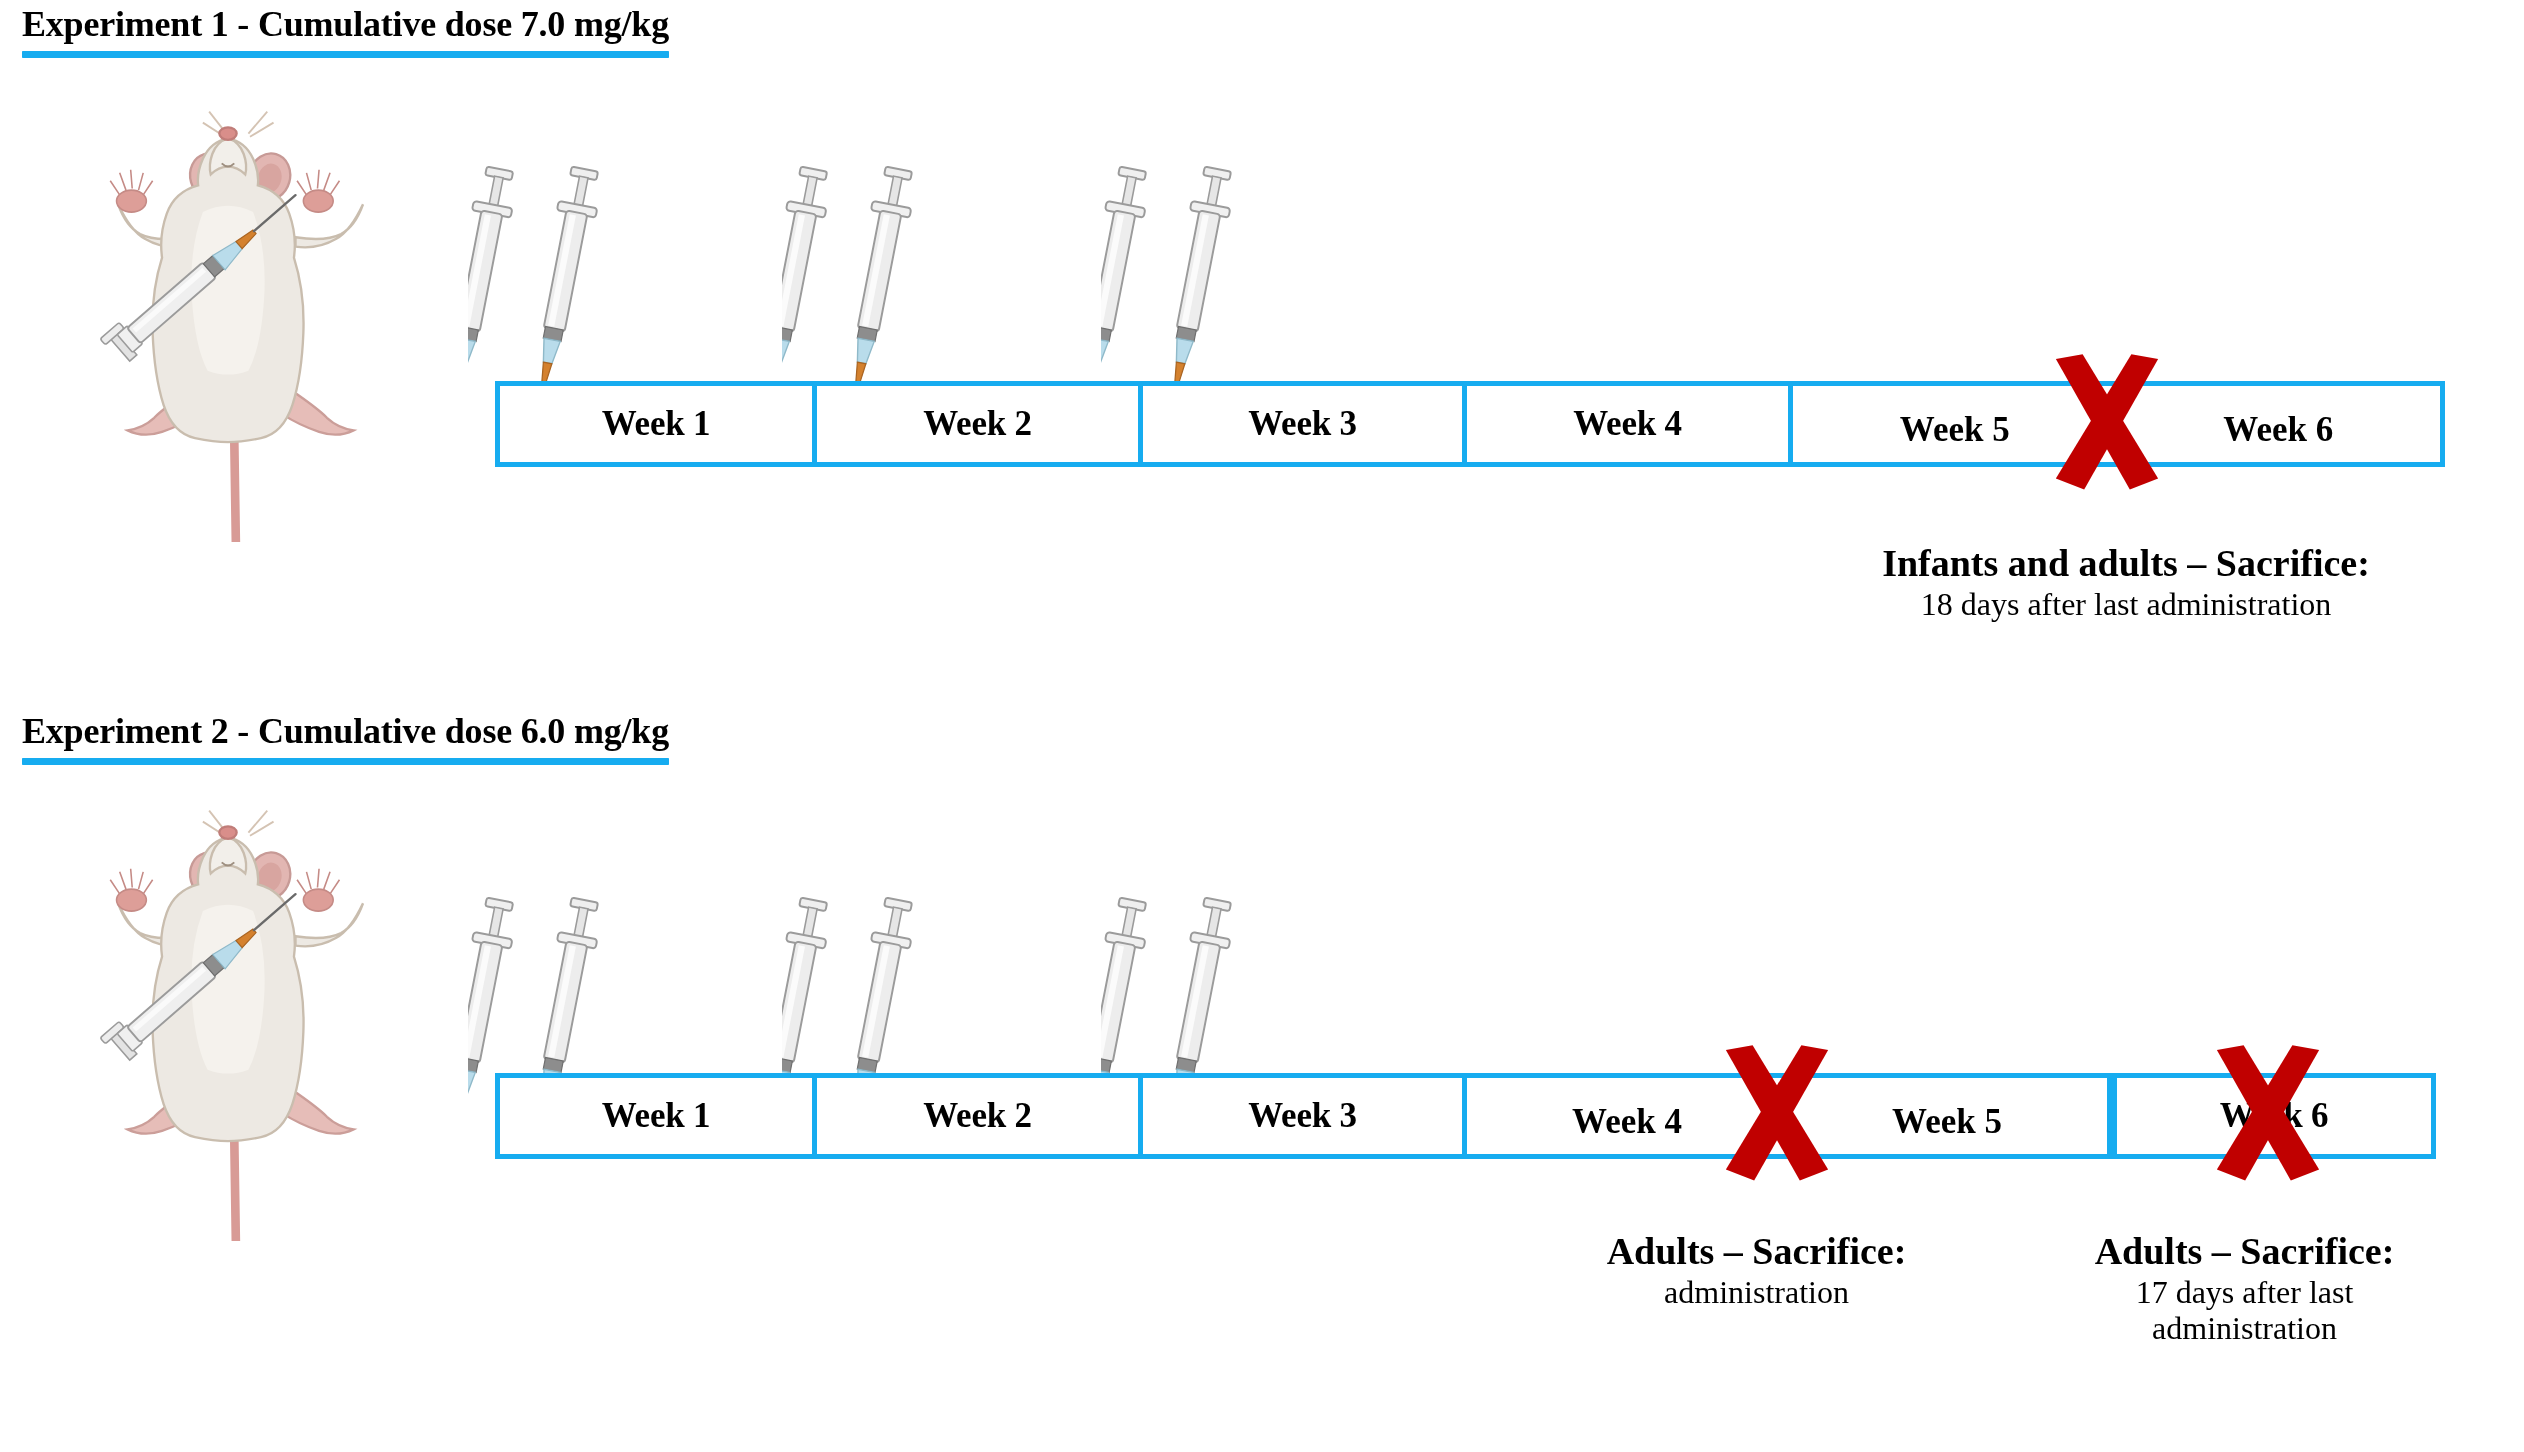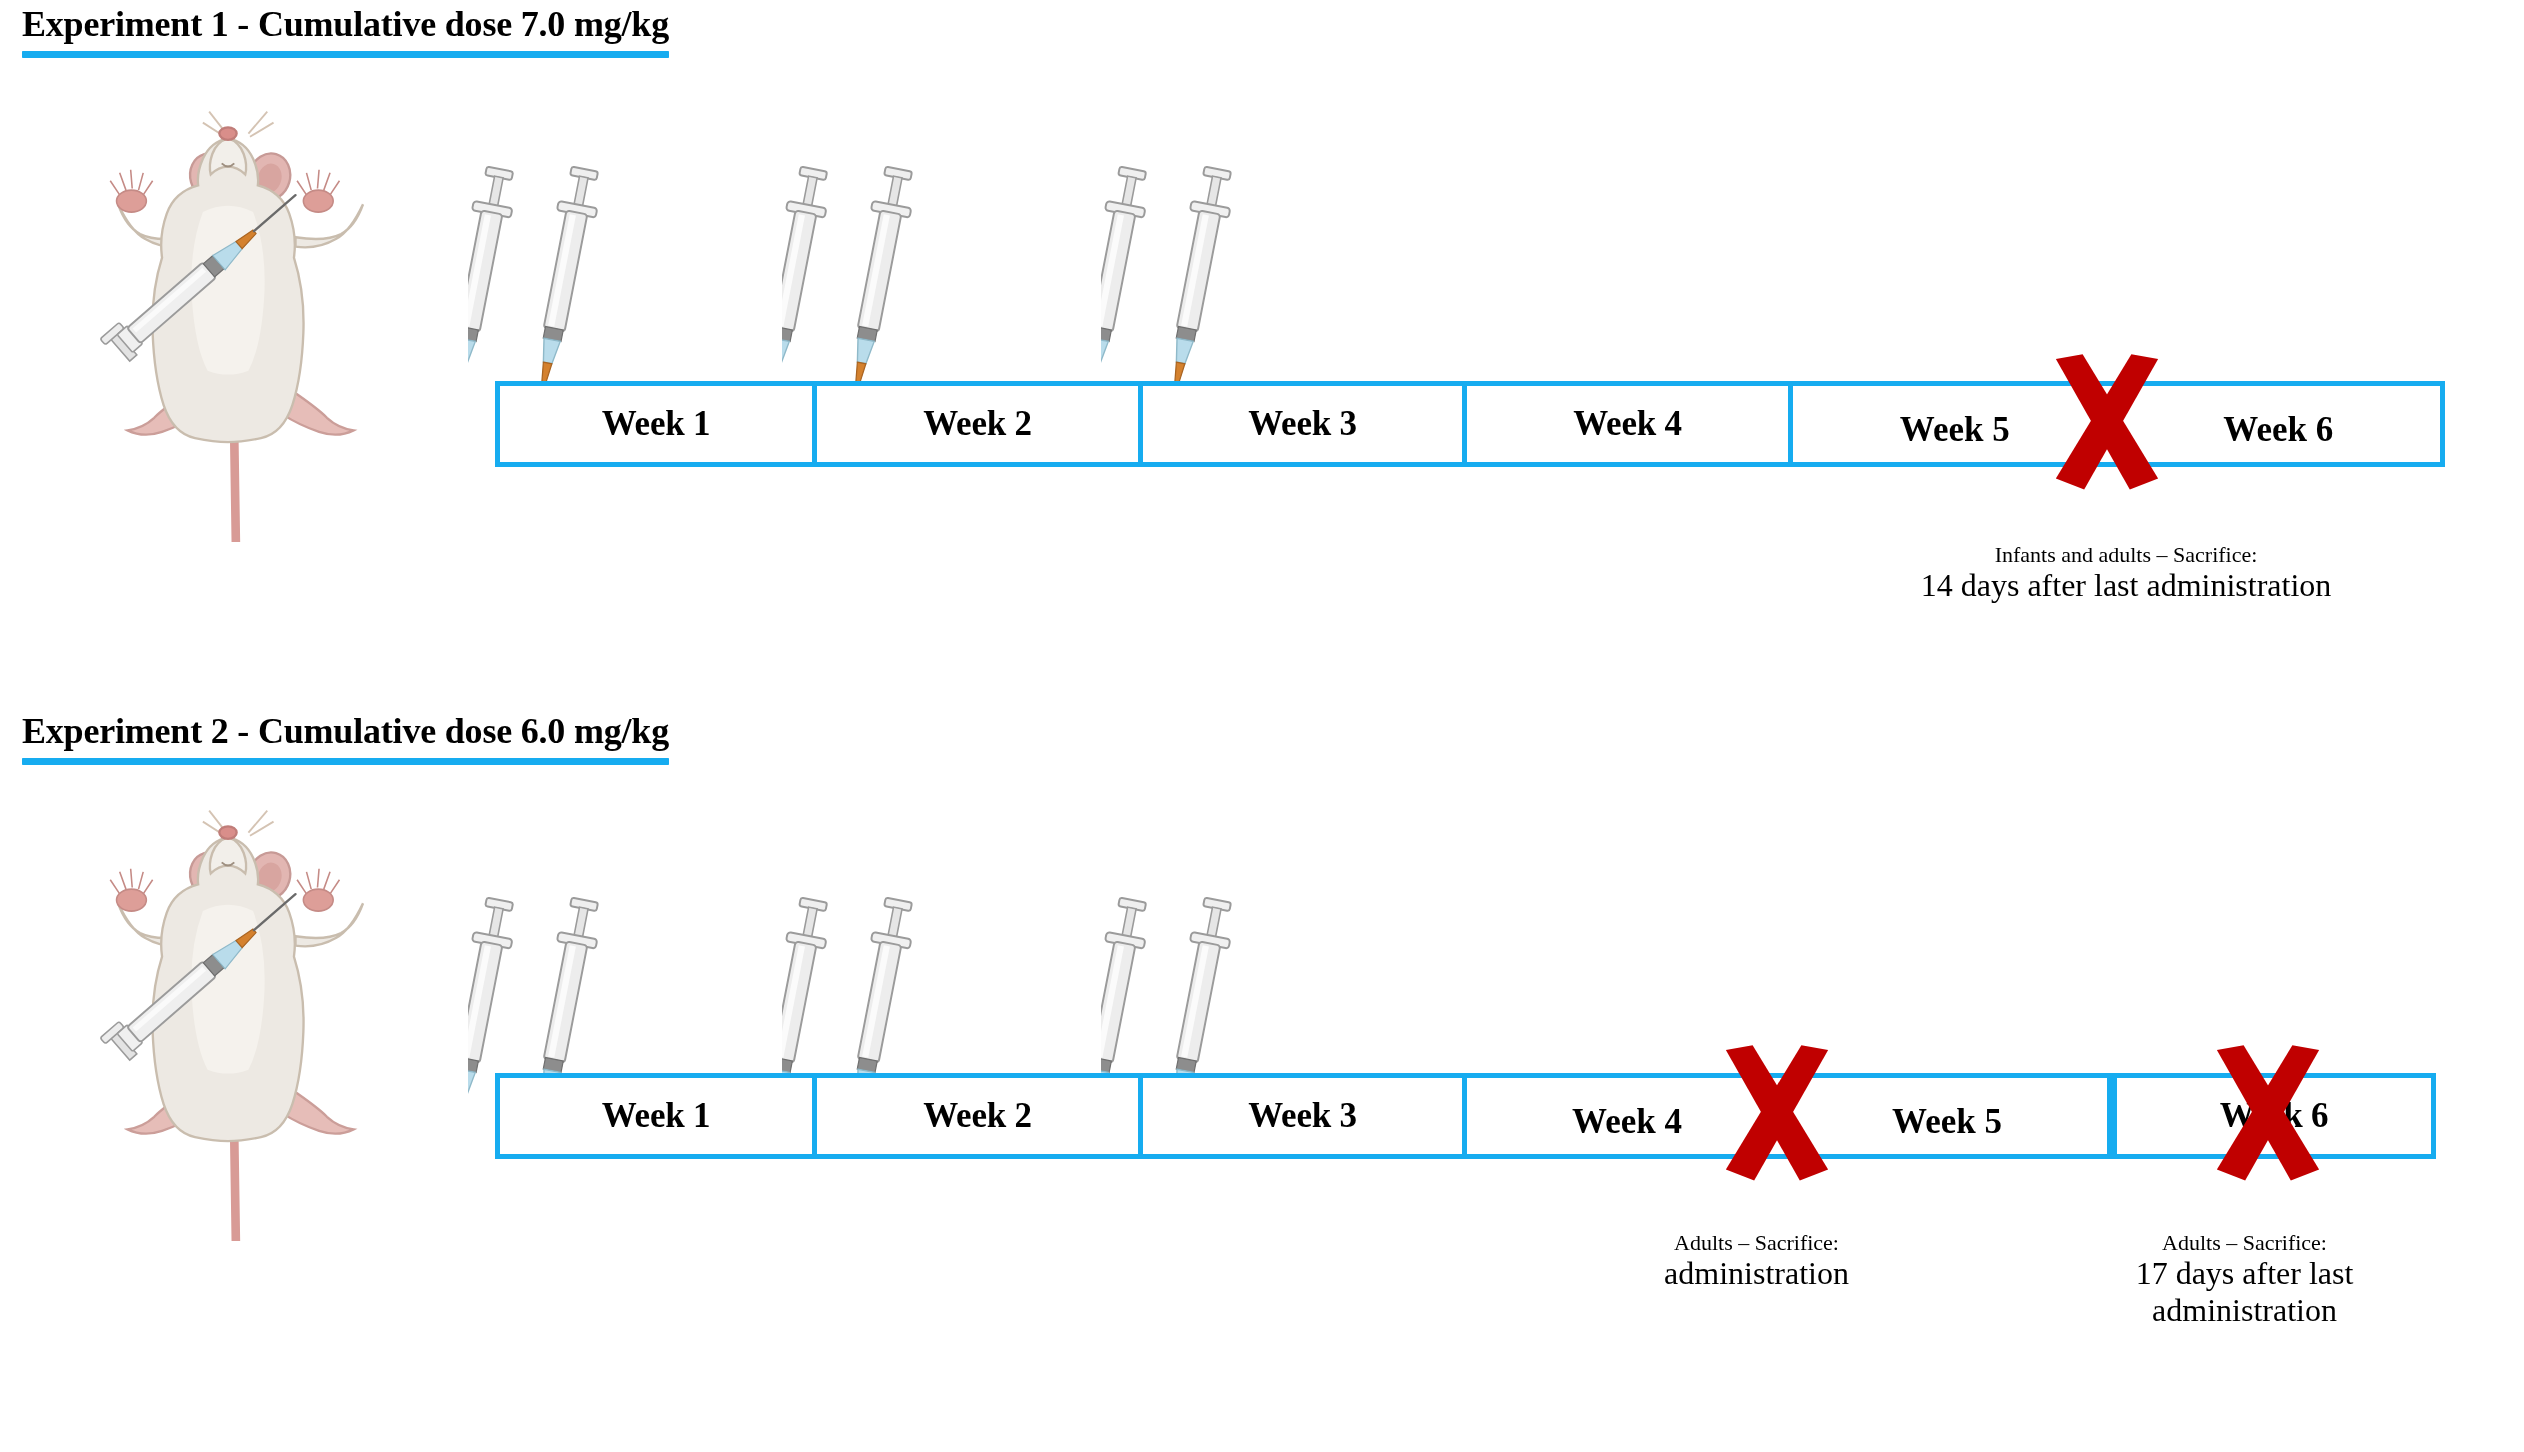--- a/index.html
+++ b/index.html
@@ -38,21 +38,21 @@
              border:5.5px solid #16ACF0;background:#fff;}
   .wk-merged .half{flex:1;display:flex;align-items:center;justify-content:center;margin-top:11px;}
   .wk-merged .half .wk-label{font-size:35px;font-weight:bold;white-space:nowrap;}
 
   
   .redx{position:absolute;width:118px;height:138px;}
   .redx svg{display:block;width:118px;height:138px;}
 
   
   .anno{position:absolute;text-align:center;line-height:1.15;}
-  .anno .a-head{font-size:22px;font-weight:normal;white-space:nowrap;}
+  .anno .a-head{font-size:38px;font-weight:bold;white-space:nowrap;}
   .anno .a-body{font-size:32px;font-weight:normal;}
 </style>
 </head>
 <body>
 
 <div class="exp" id="experiment-1">
 
   <div class="exp-title">
     <div class="t-text">Experiment 1 - Cumulative dose 7.0 mg/kg</div>
     <div class="t-rule"></div>
@@ -177,21 +177,21 @@
     <svg viewBox="0 0 150 175" xmlns="http://www.w3.org/2000/svg">
       <g fill="#C00000">
         <polygon points="10,6 44,0 140,158 104,172"></polygon>
         <polygon points="140,6 106,0 10,158 46,172"></polygon>
       </g>
     </svg>
   </div>
 
   <div class="anno" style="left:1733px;top:542px;width:786px;">
     <div class="a-head">Infants and adults  –  Sacrifice:</div>
-    <div class="a-body">14 days after last administration</div>
+    <div class="a-body">18 days after last administration</div>
   </div>
 </div>
 
 <div class="exp" id="experiment-2">
 
   <div class="exp-title">
     <div class="t-text">Experiment 2 - Cumulative dose 6.0 mg/kg</div>
     <div class="t-rule"></div>
   </div>
 

